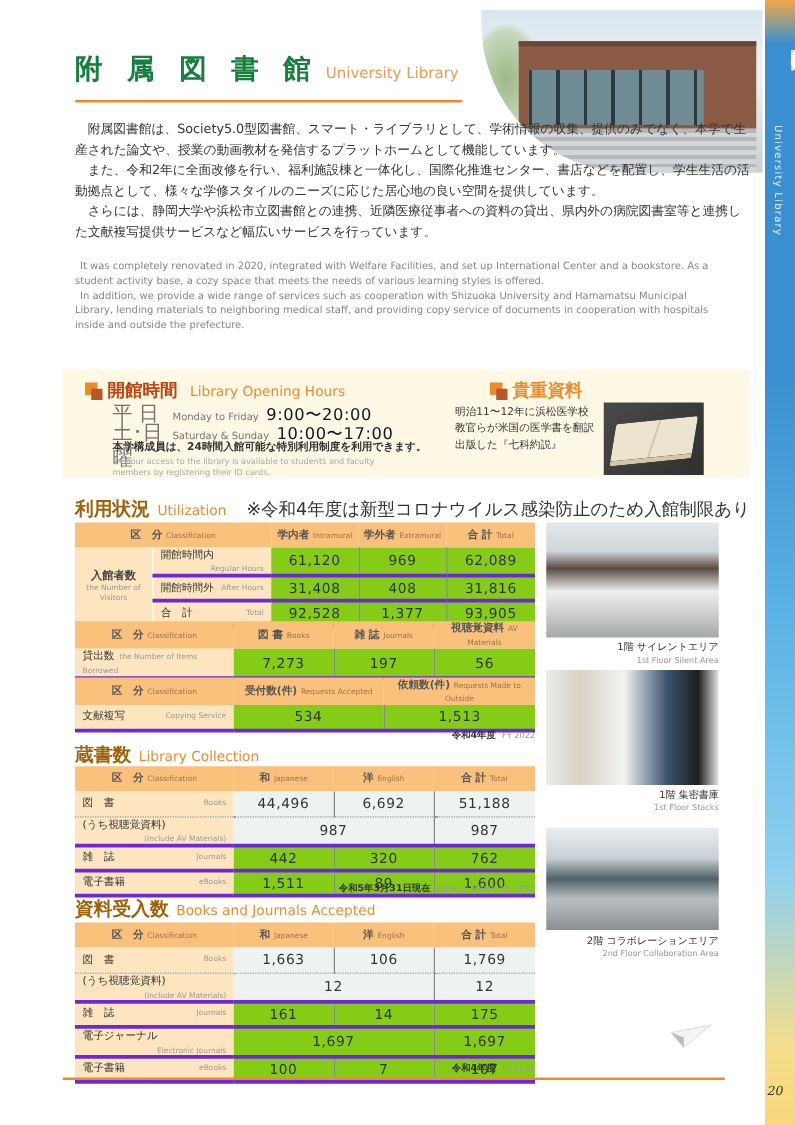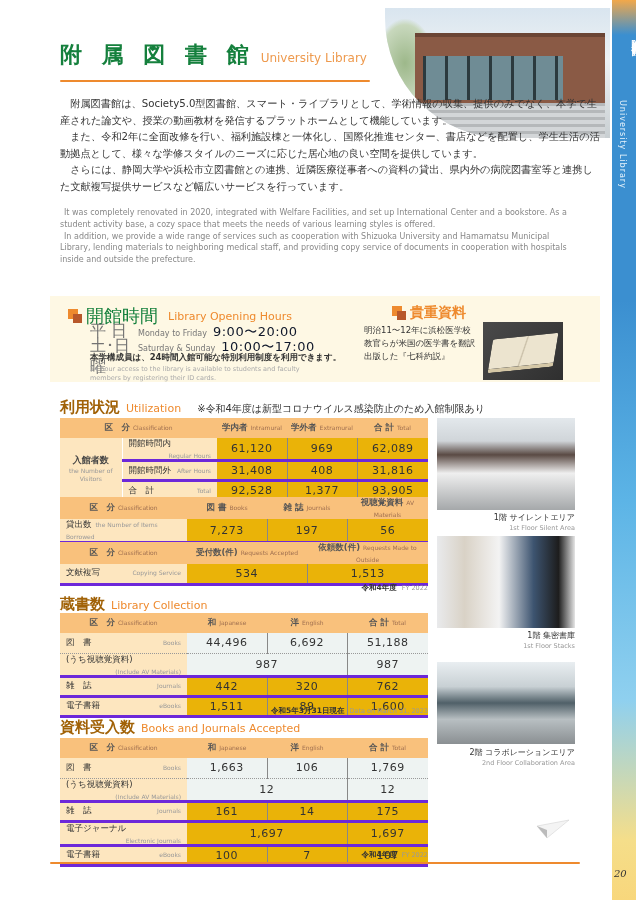--- a/index.html
+++ b/index.html
@@ -19,44 +19,44 @@
 .tree{position:absolute;left:-10px;top:10px;width:60px;height:90px;border-radius:50%;background:radial-gradient(#9db88a,#c8d8bd 60%,transparent 70%)}
 .intro-jp{position:absolute;left:60px;top:96px;width:540px;font-size:10.2px;line-height:16.5px;color:#333}
 .intro-jp p{text-indent:1em}
 .intro-en{position:absolute;left:60px;top:207px;width:520px;font-size:8px;line-height:11.8px;color:#888}
 .intro-en p{text-indent:0.5em}
 .hours-box{position:absolute;left:50px;top:296px;width:550px;height:86px;background:#fef8e4}
 .sq{display:inline-block;position:relative;width:14px;height:14px}
 .sq:before{content:"";position:absolute;left:0;top:0;width:10px;height:10px;background:#ee8a2e}
 .sq:after{content:"";position:absolute;left:5px;top:5px;width:9px;height:9px;background:#b8582a}
 .hours-title{position:absolute;left:18px;top:8px;display:flex;align-items:center;gap:4px}
-.hours-title .jp{font-size:18px;font-weight:normal;color:#15803d}
+.hours-title .jp{font-size:14px;font-weight:bold;color:#c2410c}
 .hours-title .en{font-size:11px;color:#ee8a2e;margin-left:6px}
 .hrow{position:absolute;left:40px;display:flex;align-items:baseline;gap:6px}
 .hrow .d{font-size:16px;color:#737373;width:42px;display:inline-block}
 .hrow .de{font-size:8px;color:#777}
 .hrow .t{font-size:13px;color:#0f172a;letter-spacing:0.5px}
 .hnote{position:absolute;left:40px;top:56px;font-size:8.5px;font-weight:bold;color:#333}
 .hnote-en{position:absolute;left:40px;top:69px;width:240px;font-size:6.5px;line-height:8.5px;color:#aaa}
 .rare-title{position:absolute;left:342px;top:8px;display:flex;align-items:center;gap:4px}
 .rare-title .jp{font-size:14px;font-weight:bold;color:#ee8a2e}
 .rare-text{position:absolute;left:364px;top:28px;font-size:8.5px;line-height:13px;color:#333}
 .rare-img{position:absolute;left:485px;top:26px;width:80px;height:58px;background:linear-gradient(135deg,#4a4a4a,#2f2f2f)}
 .book{position:absolute;left:8px;top:14px;width:64px;height:34px;background:linear-gradient(100deg,#ece4cf 0 48%,#c9bfa8 50%,#ece4cf 52%);transform:skewX(-15deg) rotate(-6deg);border-radius:2px;border-bottom:4px solid #d4c7a6}
 .sec-title{position:absolute;left:60px;display:flex;align-items:baseline;gap:6px}
 .sec-title .jp{font-size:15px;font-weight:bold;color:#a16207}
 .sec-title .en{font-size:11px;color:#ee8a2e}
-.sec-note{font-size:10px;color:#333;margin-left:10px}
+.sec-note{font-size:14px;color:#333;margin-left:10px}
 table{position:absolute;border-collapse:collapse;font-size:9px}
 th{background:#f9c17c;color:#555;font-weight:bold;font-size:8.5px;height:20px;text-align:center}
 th small{font-weight:normal;color:#a07050;font-size:6px;margin-left:3px}
 td{height:20px;border-bottom:3px solid #6d28d9}
 td.lbl{background:#fde6bf;font-size:8.5px;color:#333;padding:0 6px}
 td.lbl small{float:right;font-size:6px;color:#999;margin-top:2px}
-td.num{background:#eab308;text-align:center;font-size:11px;color:#333;letter-spacing:0.5px;border-right:1px solid #888}
+td.num{background:#84cc16;text-align:center;font-size:11px;color:#333;letter-spacing:0.5px;border-right:1px solid #888}
 td.num:last-child{border-right:none}
 td.grp{background:#fde6bf;text-align:center;font-size:9px;font-weight:bold;color:#444;border-right:1px solid #fff}
 td.grp small{display:block;font-size:6px;font-weight:normal;color:#999;line-height:8px}
 tr.dotted td{border-bottom:1px dotted #999}
 .cap{position:absolute;font-size:6.5px;color:#999;text-align:right}
 .cap b{font-size:7.5px;color:#333;margin-right:5px}
 .photo{position:absolute;left:437px;width:138px;height:92px}
 .ph1{top:418px;background:linear-gradient(180deg,#e3e8ec 0%,#d0d5d9 25%,#5a4a44 40%,#efefef 60%,#a5a8aa 100%)}
 .ph2{top:536px;background:linear-gradient(90deg,#e9eaec 0%,#d9d2c6 20%,#f3f3f3 45%,#3d5470 70%,#1d1d1d 88%,#e5e5e5 100%)}
 .ph3{top:662px;height:82px;background:linear-gradient(180deg,#e9eef1 0%,#c8d0d4 30%,#506068 50%,#b8bfc2 70%,#8a8f92 100%)}

